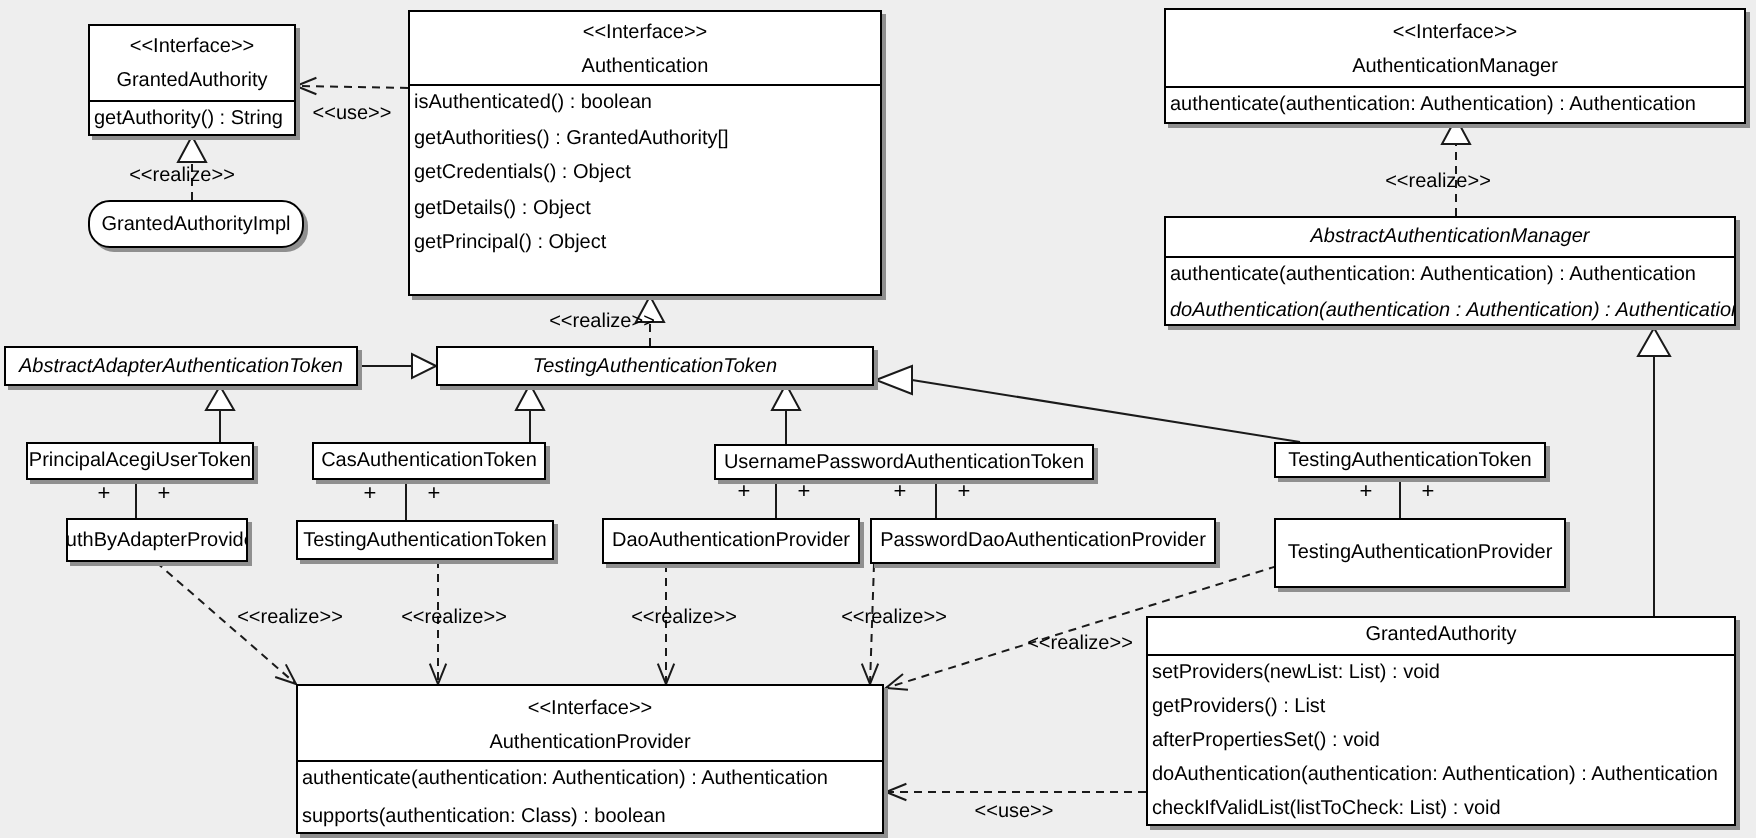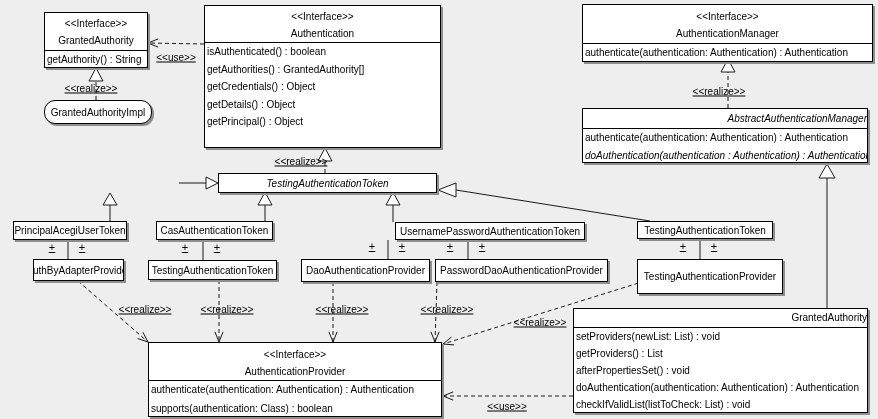--- a/index.html
+++ b/index.html
@@ -12,30 +12,30 @@
   #diagram { position:relative; width:878px; height:419px; }
   #wires { position:absolute; left:0; top:0; z-index:0; }
   .uml-box {
     position:absolute; z-index:1; box-sizing:border-box;
     background:#fff; border:1px solid #000;
     box-shadow:2px 2px 0 #8f8f8f;
   }
   .head2 { border-bottom:1px solid #000; text-align:center; padding-top:2px; box-sizing:border-box; }
   .head2 .stereo { height:17px; line-height:17px; }
   .head2 .cname  { height:17px; line-height:17px; }
-  .head1 { border-bottom:1px solid #000; text-align:right; height:19px; line-height:18px; box-sizing:border-box; }
+  .head1 { border-bottom:1px solid #000; text-align:center; height:19px; line-height:18px; box-sizing:border-box; }
   .solo  { display:flex; align-items:center; justify-content:center; white-space:nowrap; overflow:hidden; }
   .m {
     height:17.5px; line-height:17.5px; padding-left:2px;
     white-space:nowrap; overflow:hidden;
   }
   .it { font-style:italic; }
   .elabel {
     position:absolute; z-index:2; transform:translate(-50%,-50%);
-    white-space:nowrap; color:#000;text-decoration:underline;
+    white-space:nowrap; color:#000;
   }
   .plus { font-size:11px; }
 </style>
 </head>
 <body>
 
 <div id="diagram">
 
   <svg id="wires" width="878" height="419">
     <g stroke="#1a1a1a" stroke-width="1" fill="none">
@@ -119,32 +119,35 @@
     </div>
     <div class="m" style="height:18px;line-height:18px;">authenticate(authentication: Authentication) : Authentication</div>
   </div>
 
   <div class="uml-box" style="left:582px;top:108px;width:286px;height:55px;">
     <div class="head1 it" style="height:20px;line-height:19px;">AbstractAuthenticationManager</div>
     <div class="m">authenticate(authentication: Authentication) : Authentication</div>
     <div class="m it">doAuthentication(authentication : Authentication) : Authentication</div>
   </div>
 
+  <div class="uml-box solo it" style="left:2px;top:173px;width:177px;height:20px;">
+    <span>AbstractAdapterAuthenticationToken</span>
+  </div>
 
   <div class="uml-box solo it" style="left:218px;top:173px;width:219px;height:20px;">
     <span>TestingAuthenticationToken</span>
   </div>
 
   <div class="uml-box solo" style="left:13px;top:221px;width:114px;height:19px;">
     <span>PrincipalAcegiUserToken</span>
   </div>
   <div class="uml-box solo" style="left:156px;top:221px;width:117px;height:19px;">
     <span>CasAuthenticationToken</span>
   </div>
-  <div class="uml-box solo" style="left:357px;top:222px;width:190px;height:18px;margin-left:38px;">
+  <div class="uml-box solo" style="left:357px;top:222px;width:190px;height:18px;">
     <span>UsernamePasswordAuthenticationToken</span>
   </div>
   <div class="uml-box solo" style="left:637px;top:221px;width:136px;height:18px;text-align:center;">
     <span>TestingAuthenticationToken</span>
   </div>
 
   <div class="uml-box solo" style="left:33px;top:259px;width:91px;height:22px;">
     <span>AuthByAdapterProvider</span>
   </div>
   <div class="uml-box solo" style="left:148px;top:260px;width:129px;height:20px;">

